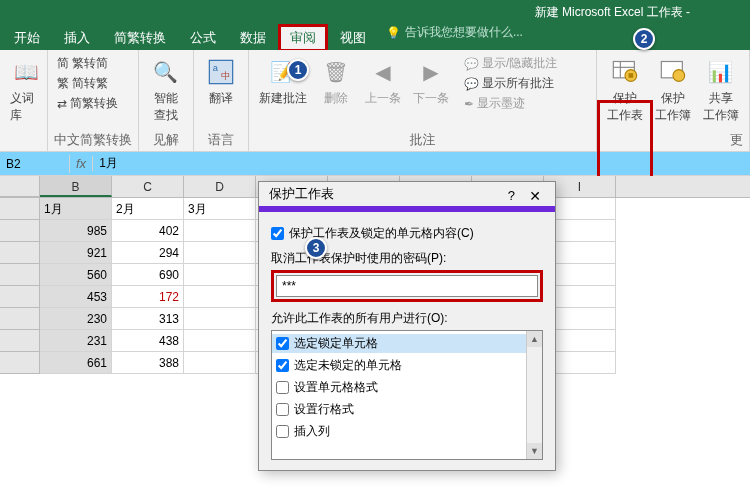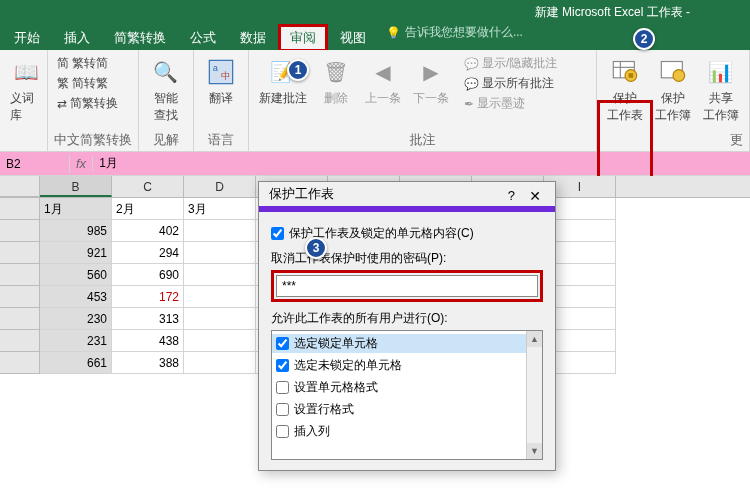--- a/index.html
+++ b/index.html
@@ -14,21 +14,21 @@
 .ribbon{background:#f3f3f3;border-bottom:1px solid #d4d4d4;height:102px;display:flex;position:relative}
 .group{border-right:1px solid #d4d4d4;padding:4px 6px 2px;display:flex;flex-direction:column;justify-content:space-between;position:relative}
 .group-label{font-size:13px;color:#666;text-align:center;padding-top:2px}
 .group-body{display:flex;gap:4px;flex:1}
 .btn-lg{display:flex;flex-direction:column;align-items:center;justify-content:flex-start;padding:2px 4px;font-size:12px;color:#444;cursor:pointer;min-width:42px}
 .icon{width:32px;height:32px;display:flex;align-items:center;justify-content:center;font-size:20px;margin-bottom:2px}
 .btn-sm{font-size:12px;color:#444;padding:1px 3px;cursor:pointer;display:flex;align-items:center;gap:3px;white-space:nowrap}
 .stack{display:flex;flex-direction:column;gap:1px}
 .red-box{border:3px solid #c00000;position:absolute}
 .callout{position:absolute;width:22px;height:22px;border-radius:50%;background:#1f4e9b;border:2px solid #fff;color:#fff;font-size:12px;font-weight:bold;display:flex;align-items:center;justify-content:center;z-index:20;box-shadow:0 1px 3px rgba(0,0,0,.4)}
-.namebox-row{height:24px;border-bottom:1px solid #d4d4d4;display:flex;align-items:center;background:#f9a8d4}
+.namebox-row{height:24px;border-bottom:1px solid #d4d4d4;display:flex;align-items:center;background:#7dd3fc}
 .namebox{width:70px;border-right:1px solid #d4d4d4;padding:2px 6px;font-size:12px}
 .fx{padding:0 6px;font-style:italic;color:#666;font-size:13px;border-right:1px solid #d4d4d4}
 .formula{flex:1;padding:2px 6px;font-size:12px}
 .grid{position:relative}
 .colheads{display:flex;height:22px;background:#e6e6e6;border-bottom:1px solid #bbb}
 .rowhead{width:40px;background:#e6e6e6;border-right:1px solid #bbb;border-bottom:1px solid #bbb;font-size:12px;text-align:center;line-height:22px}
 .colhead{width:72px;border-right:1px solid #bbb;font-size:12px;text-align:center;line-height:22px;color:#333}
 .colhead.sel{background:#d3d3d3;border-bottom:2px solid #217346}
 .row{display:flex;height:22px}
 .cell{width:72px;border-right:1px solid #d4d4d4;border-bottom:1px solid #d4d4d4;font-size:12px;padding:0 4px;line-height:22px;text-align:right}

